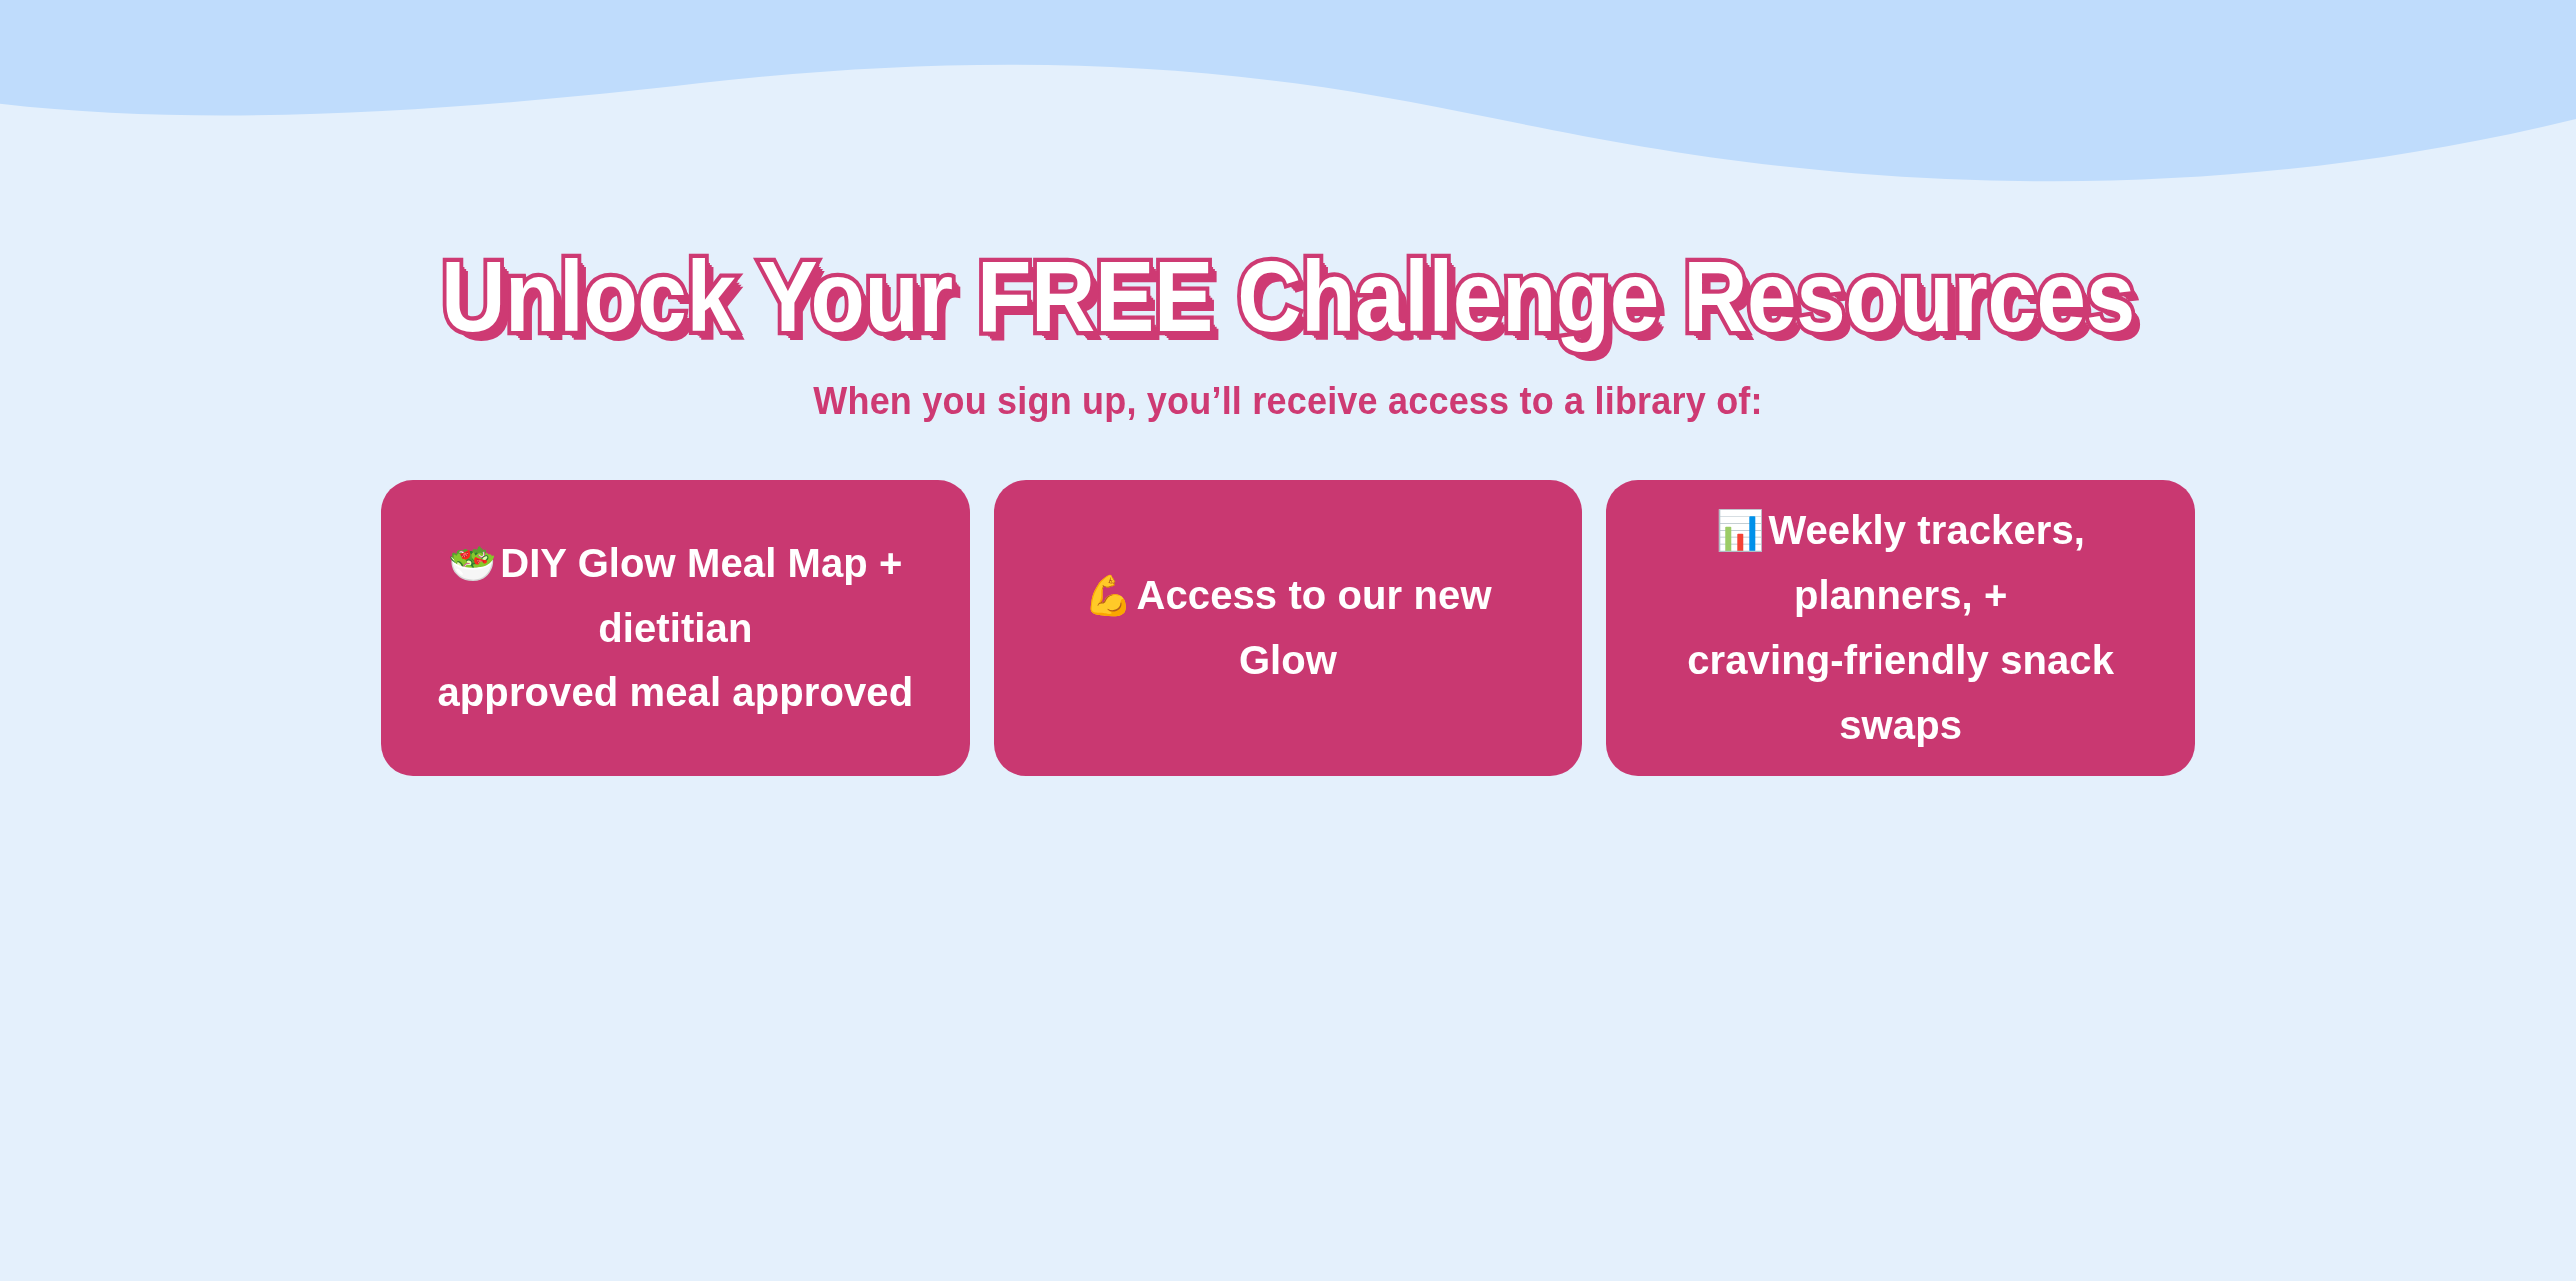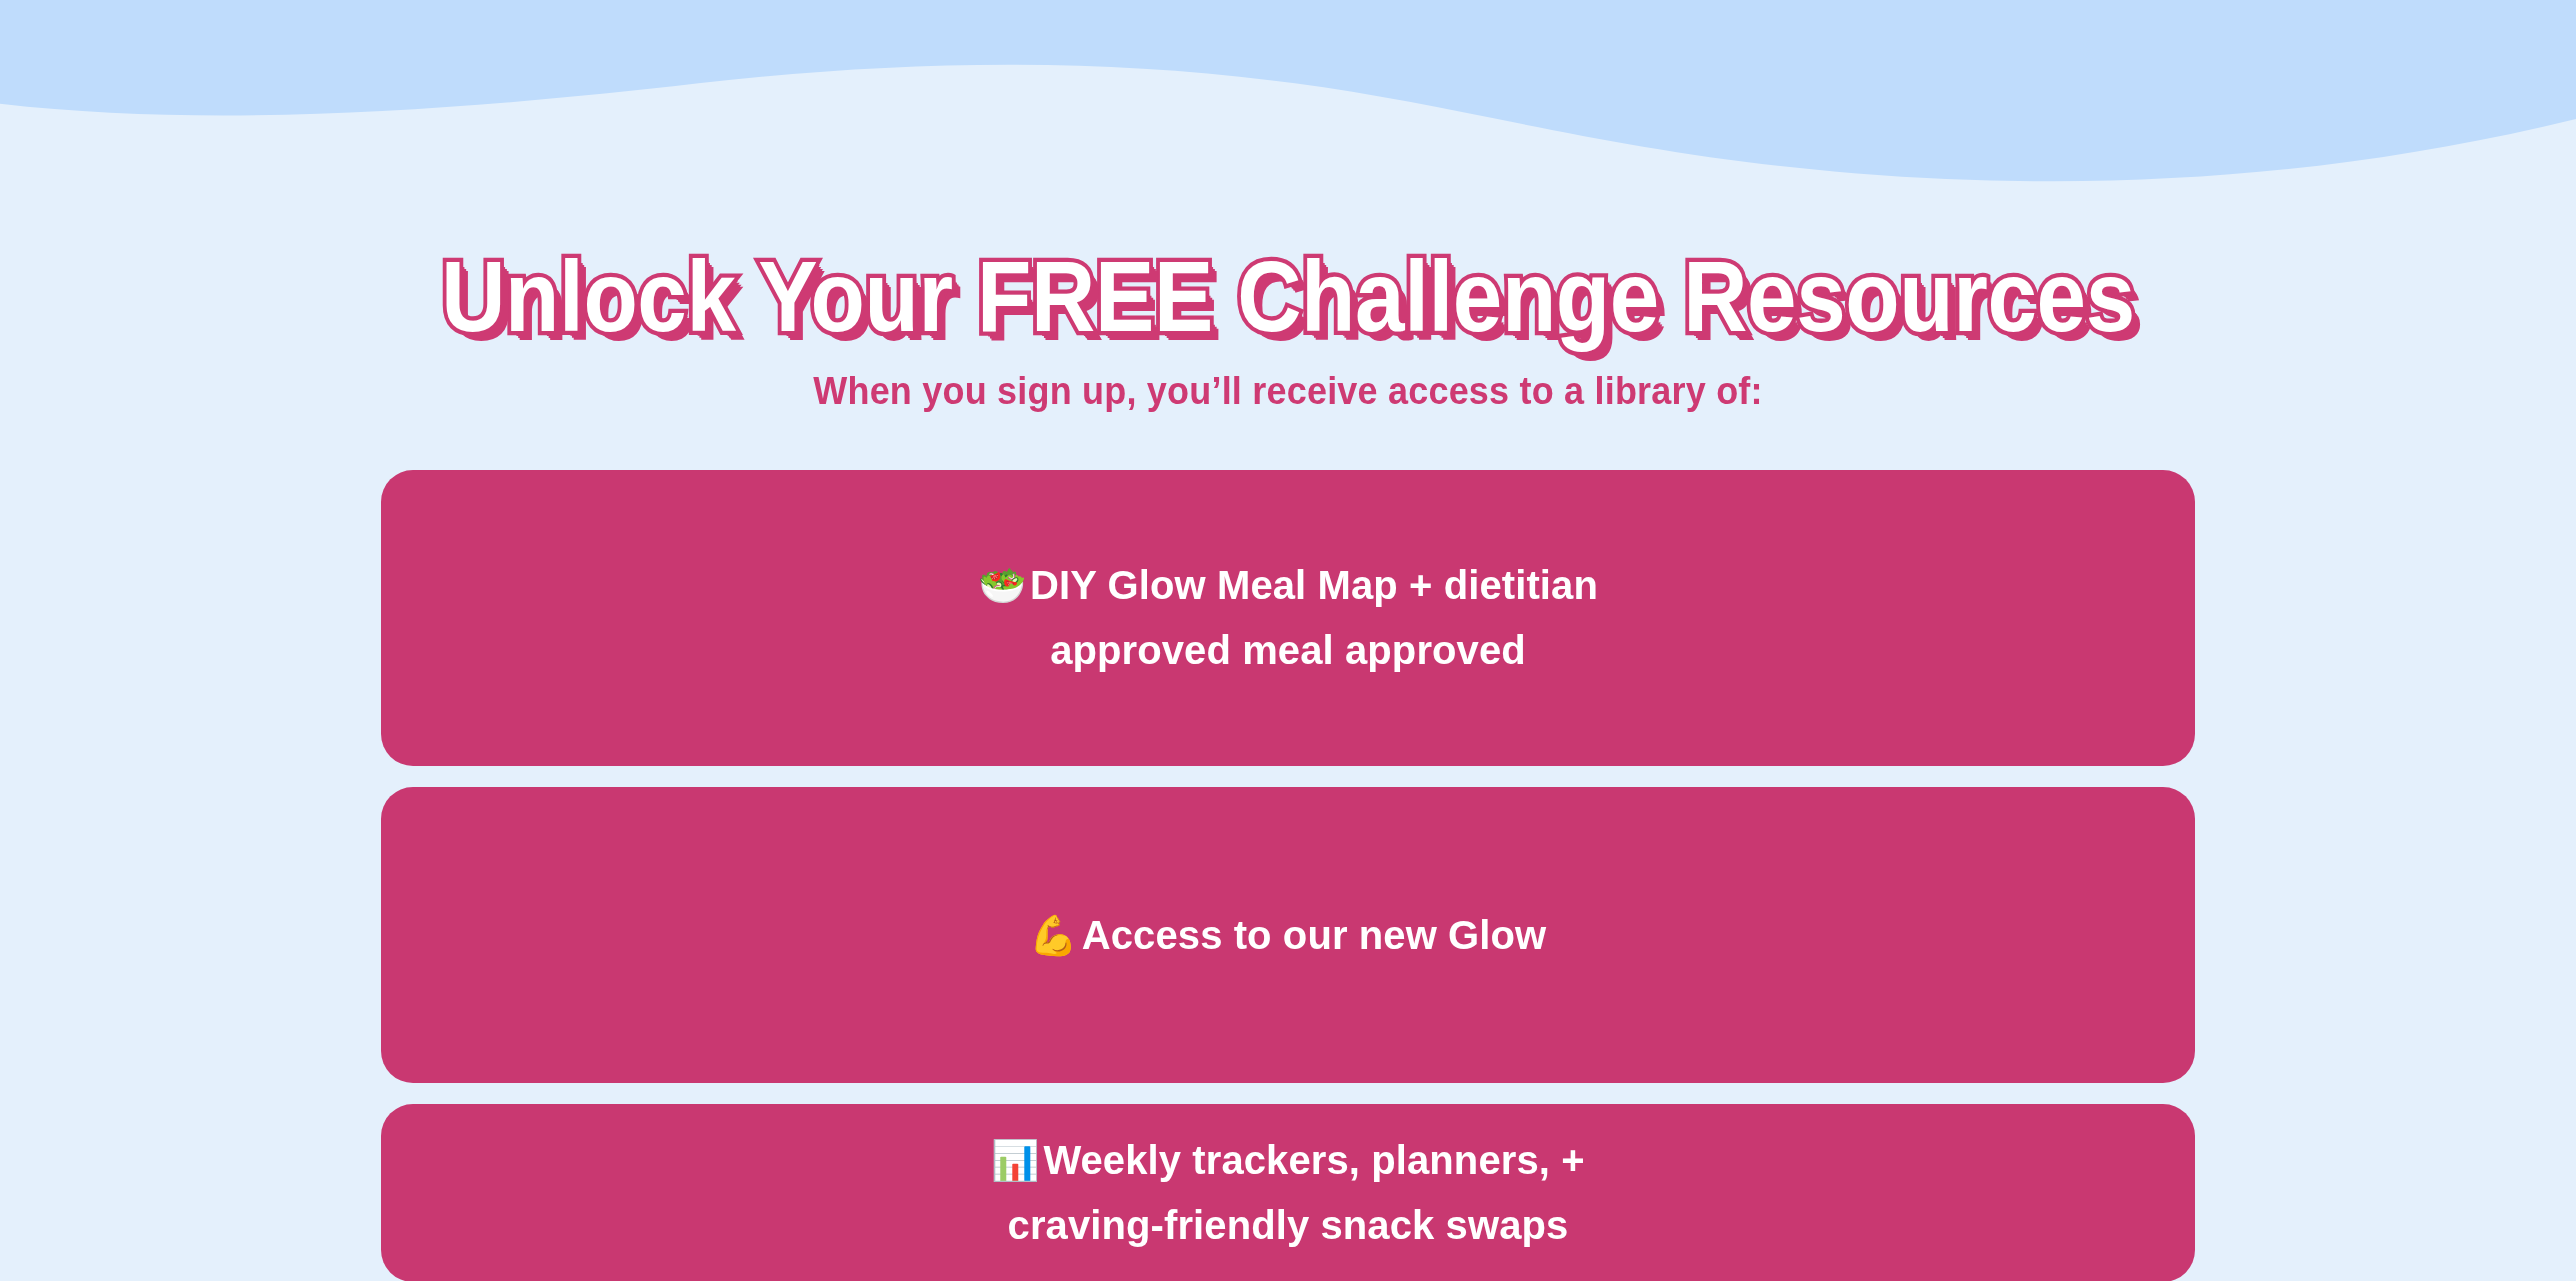--- a/index.html
+++ b/index.html
@@ -75,21 +75,21 @@
     letter-spacing:0.2px;
     white-space:nowrap;
     transform:scaleY(1.06);
   }
 
   
   .card-grid {
     margin-top:58px;
     width:1814px;
     display:grid;
-    grid-template-columns:1fr;
+    grid-template-columns:1fr 1fr 1fr;
     grid-template-rows:296px 296px;
     column-gap:24px;
     row-gap:21px;
   }
 
   .card {
     background:#C93871;
     border-radius:32px;
     display:flex;
     align-items:center;

